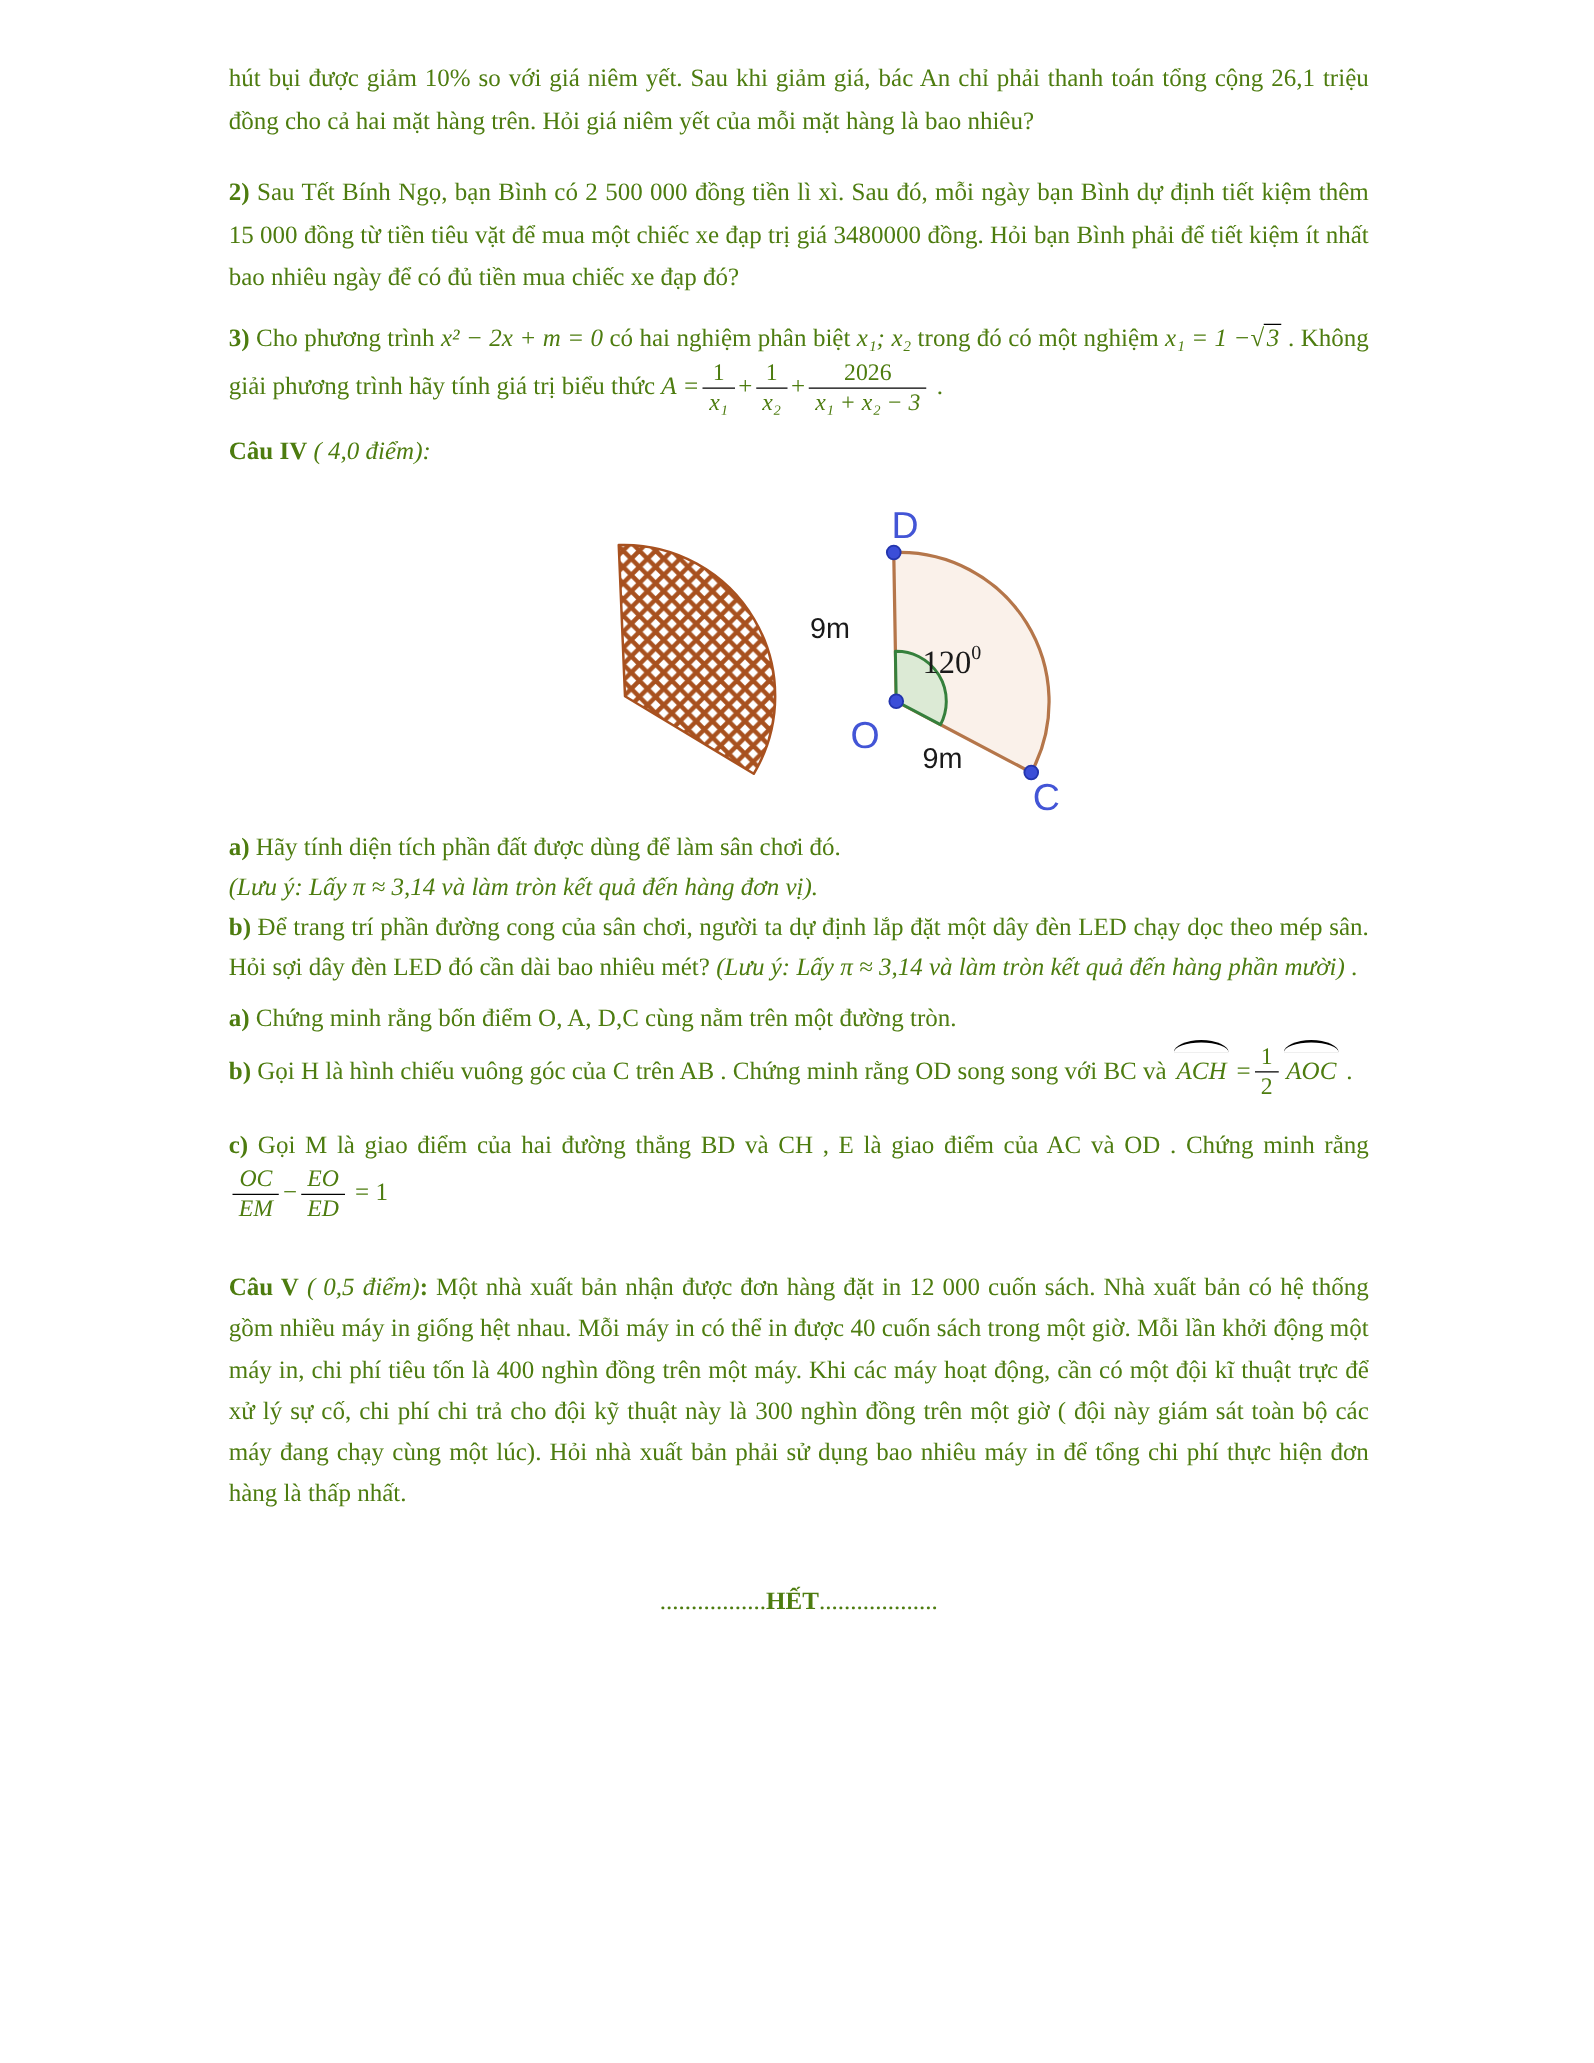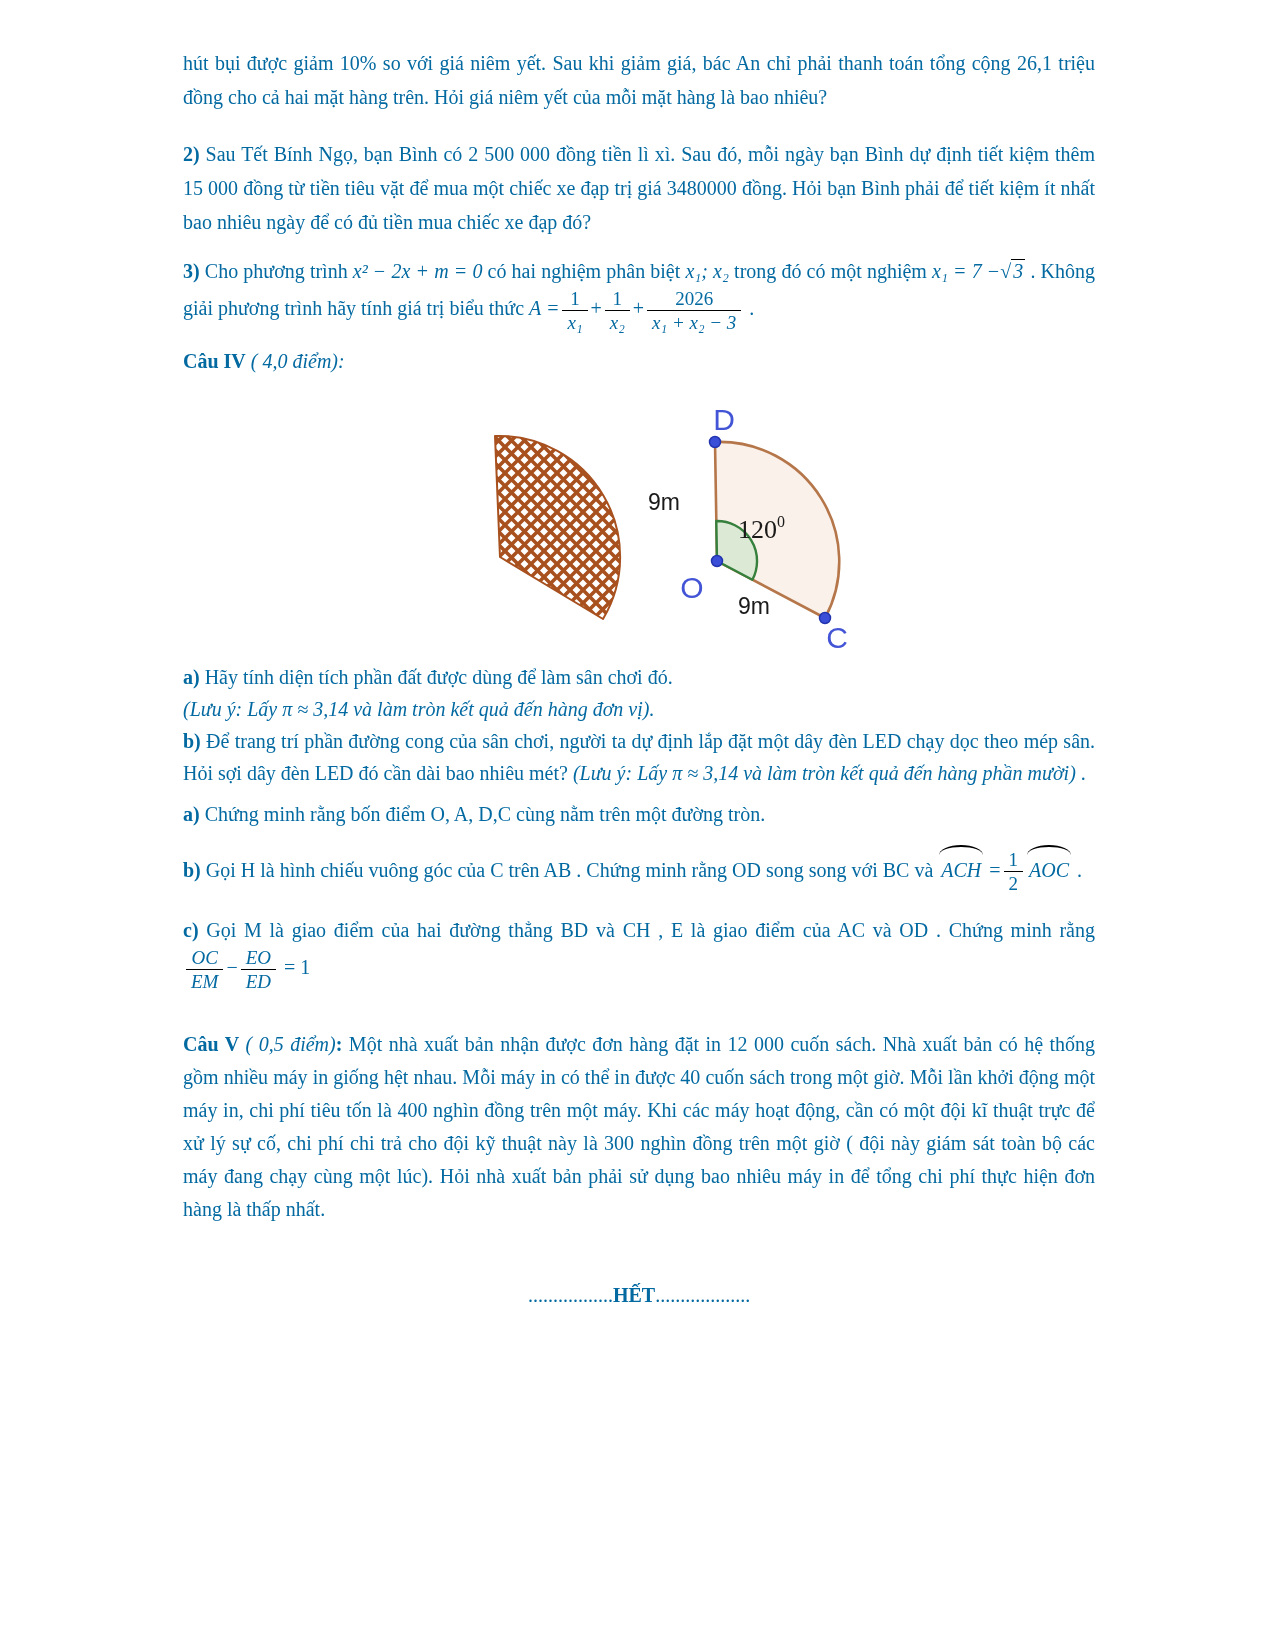--- a/index.html
+++ b/index.html
@@ -1,36 +1,36 @@
 <!DOCTYPE html>
 <html><head>
 <meta charset="utf-8">
 <title>Document</title>
 <style>
   html,body{margin:0;padding:0;background:#ffffff;}
   .page{
     position:relative;
     width:1275px;height:1650px;
     box-sizing:border-box;
-    background:#fff;color:#0369a1;
+    background:#fff;color:#4d7c0f;
     font-family:"Liberation Serif","DejaVu Serif",serif;
     font-size:20px;
     padding:46px 180px 0 183px;
     overflow:hidden;
   }
   .para{margin:0;line-height:34px;text-align:justify;}
   .lh32{line-height:32px;}
   .lh33{line-height:33px;}
   .lh36{line-height:36px;}
   .gap1{margin-top:23px;}
   .gap2{margin-top:15px;}
   .gap3{margin-top:10px;}
   .gap4{margin-top:3px;}
   .gap5{margin-top:8px;}
-  .gap6{margin-top:14px;}
+  .gap6{}
   .gap7{margin-top:18px;}
   .gap8{margin-top:36px;}
   .indent{text-indent:20px;}
   b{font-weight:bold;}
   i{}
   .mi{font-style:italic;}
   .nowrap{white-space:nowrap;}
   
   .frac{display:inline-block;vertical-align:middle;text-align:center;line-height:1.12;margin:0 3px;font-size:19px;}
   .frac .num{display:block;padding:0 5px 1px;border-bottom:1.4px solid #000;}
@@ -61,21 +61,21 @@
     <span>Sau Tết Bính Ngọ, bạn Bình có 2 500 000 đồng tiền lì xì. Sau đó, mỗi ngày bạn Bình dự định tiết kiệm thêm 15 000 đồng từ tiền tiêu vặt để mua một chiếc xe đạp trị giá 3480000 đồng. Hỏi bạn Bình phải để tiết kiệm ít nhất bao nhiêu ngày để có đủ tiền mua chiếc xe đạp đó?</span>
   </p>
 
   <p class="para gap2">
     <b>3)</b>
     <span>Cho phương trình</span>
     <span class="mi nowrap">x² − 2x + m = 0</span>
     <span>có hai nghiệm phân biệt</span>
     <span class="mi nowrap">x₁; x₂</span>
     <span>trong đó có một nghiệm</span>
-    <span class="mi nowrap"><span>x₁ = 7 −</span><span class="sqrt"><span>√</span><span class="arg">3</span></span></span>
+    <span class="mi nowrap"><span>x₁ = 1 −</span><span class="sqrt"><span>√</span><span class="arg">3</span></span></span>
     <span>. Không giải phương trình hãy tính giá trị biểu thức</span>
     <span class="mi">A =</span><span class="frac"><span class="num">1</span><span class="den mi">x₁</span></span><span>+</span><span class="frac"><span class="num">1</span><span class="den mi">x₂</span></span><span>+</span><span class="frac"><span class="num">2026</span><span class="den mi">x₁ + x₂ − 3</span></span>
     <span>.</span>
   </p>
 
   <p class="para gap3">
     <b>Câu IV</b>
     <i>( 4,0 điểm):</i>
   </p>
 

